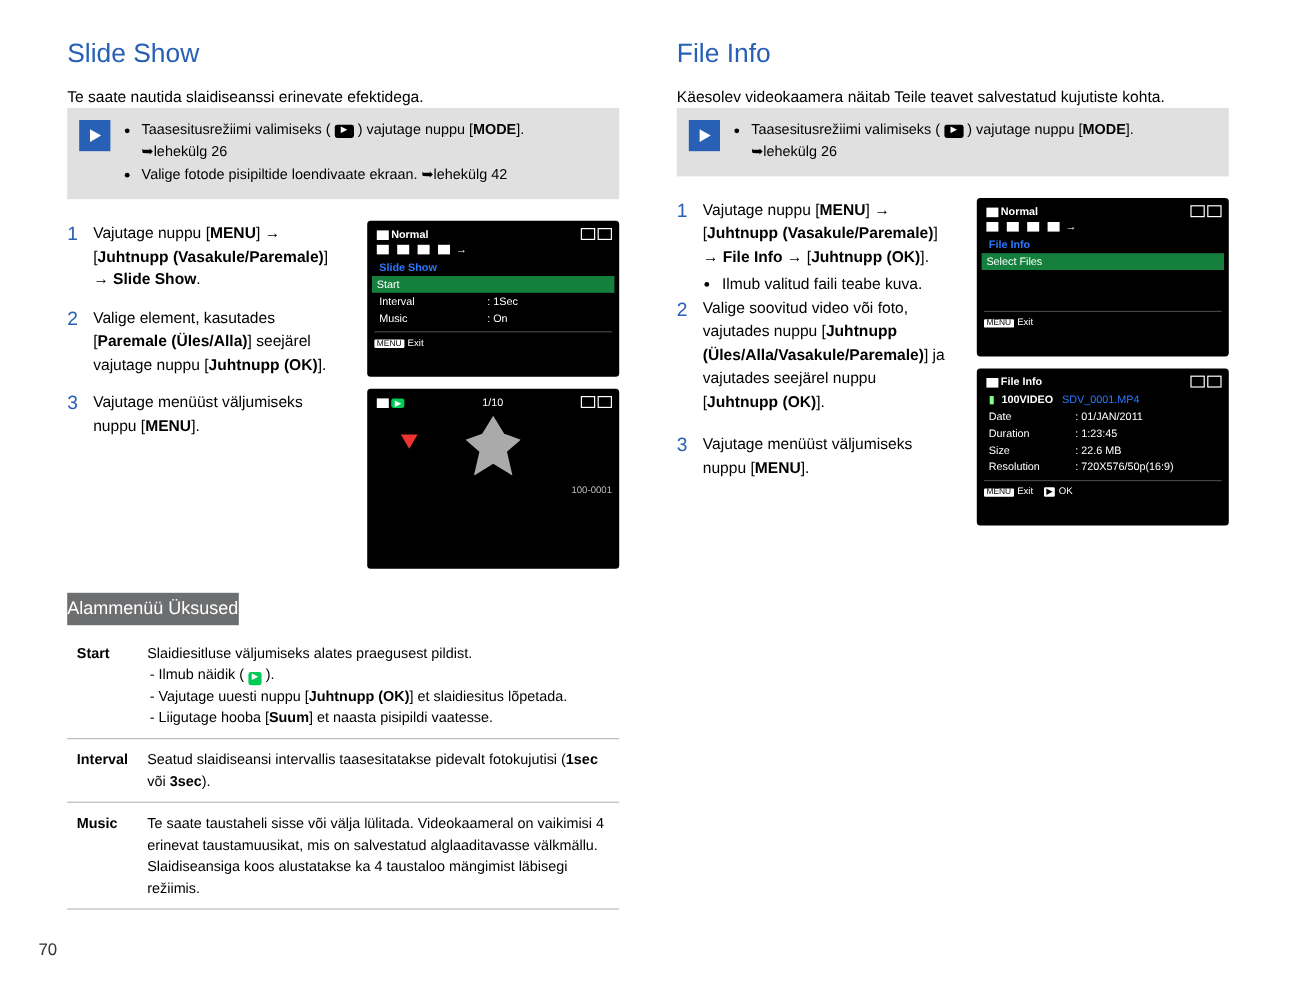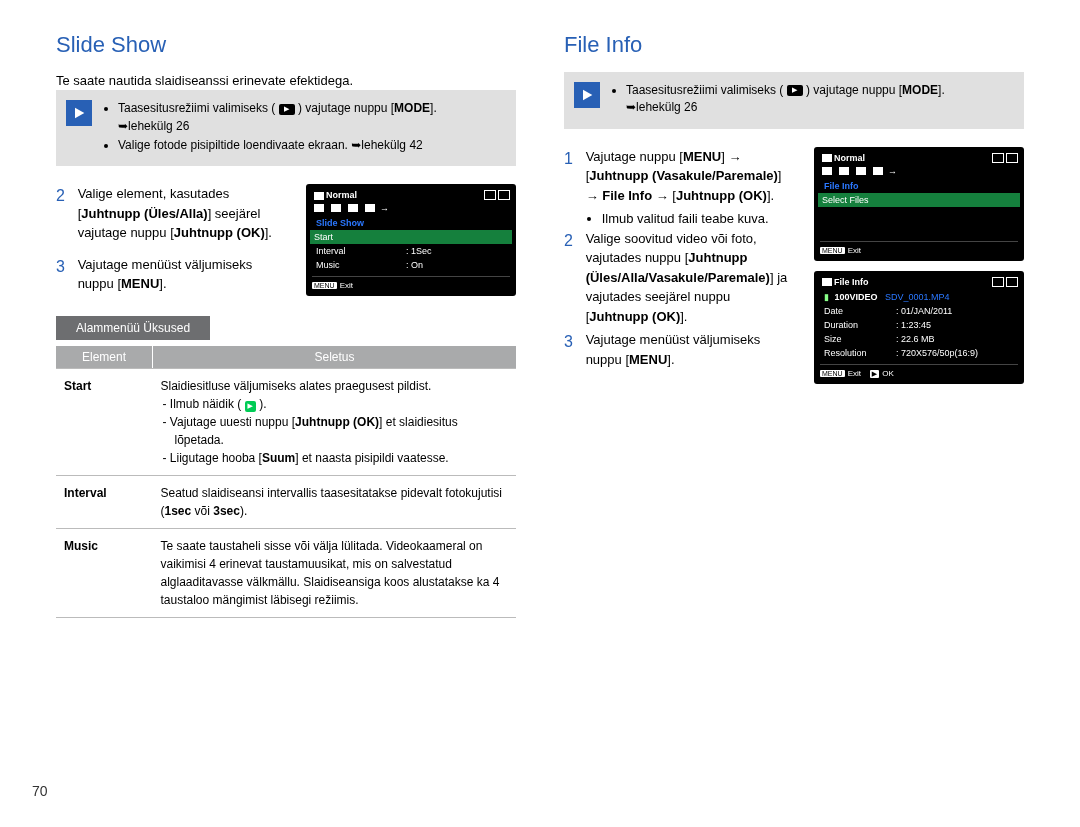--- a/index.html
+++ b/index.html
@@ -14,31 +14,31 @@
   .tipbox{background:#e0e0e0;display:flex;gap:10px;padding:10px;margin-bottom:18px}
   .tipicon{width:26px;height:26px;background:#2860b5;display:flex;align-items:center;justify-content:center;color:#fff;font-size:14px;flex:0 0 26px}
   .tipicon svg{width:16px;height:16px}
   ul.tips{margin:0;padding-left:16px;font-size:12px;line-height:1.45}
   ul.tips li{margin-bottom:2px}
   .step-wrap{display:flex;gap:18px}
   .steps{flex:1;font-size:13px;line-height:1.5}
   .num{color:#2860b5;font-size:16px;font-weight:normal;display:inline-block;width:18px;vertical-align:top}
   .steptxt{display:inline-block;width:calc(100% - 22px);vertical-align:top}
   .screens{width:210px;flex:0 0 210px;display:flex;flex-direction:column;gap:10px}
-  .lcd{background:#000;color:#fff;font-size:9px;border-radius:3px;padding:6px 6px 6px 6px;position:relative}
+  .lcd{background:#000;color:#fff;font-size:9px;border-radius:3px;padding:6px 6px 24px 6px;position:relative}
   .lcd .row{display:flex;justify-content:space-between;align-items:center;margin-bottom:3px}
   .lcd .hl{background:#15803d;padding:2px 4px;margin-left:-2px;margin-right:-2px}
   .lcd .menuline{padding:2px 4px}
   .lcd .miniicon{display:inline-block;width:10px;height:8px;background:#fff;vertical-align:middle;margin:0 2px}
   .lcd .exit{border-top:1px solid #444;padding-top:4px;margin-top:4px;font-size:8px}
   .lcd .kbd{display:inline-block;background:#fff;color:#000;padding:0 2px;font-size:7px;border-radius:1px;margin-right:3px}
   .lcd2 .shape{width:46px;height:50px;margin:6px auto;background:#aaa;clip-path:polygon(50% 0,70% 30%,100% 40%,75% 60%,85% 100%,50% 80%,15% 100%,25% 60%,0 40%,30% 30%)}
   .lcd2 .marker{width:0;height:0;border-left:7px solid transparent;border-right:7px solid transparent;border-top:12px solid #e33;position:absolute;left:28px;top:38px}
   .lcd2 .footer{text-align:right;font-size:8px;color:#bbb;padding-top:2px}
-  .subhead{background:#6d6e70;color:#fff;display:inline-block;padding:5px 20px;font-size:12px;margin:20px 0 6px 0}
+  .subhead{background:#6d6e70;color:#fff;display:inline-block;padding:5px 0;font-size:15px;margin:20px 0 6px 0}
   table.tbl{border-collapse:collapse;width:100%;font-size:12px}
   table.tbl th{background:#a9aaab;color:#fff;font-weight:normal;text-align:center;padding:4px 8px;border-bottom:1px solid #bbb}
   table.tbl th:first-child{border-right:1px solid #fff;width:80px}
   table.tbl td{border-bottom:1px solid #bbb;padding:8px 8px;vertical-align:top;line-height:1.5}
   table.tbl td.first{font-weight:bold;text-align:left}
   ul.dash{margin:0;padding-left:14px;list-style:none}
   ul.dash li::before{content:"- ";margin-left:-12px}
   .modeicon{display:inline-block;width:16px;height:11px;background:#000;color:#fff;font-size:7px;text-align:center;border-radius:2px;vertical-align:middle}
   .batts{display:inline-flex;gap:2px}
   .batt{width:10px;height:8px;border:1px solid #fff}
@@ -63,22 +63,26 @@
         </div>
         <ul class="tips">
           <li><span>Taasesitusrežiimi valimiseks ( </span><span class="modeicon">▶</span><span> ) vajutage nuppu [</span><b>MODE</b><span>].</span><br>➥<span>lehekülg 26</span></li>
           <li><span>Valige fotode pisipiltide loendivaate ekraan. </span>➥<span>lehekülg 42</span></li>
         </ul>
       </div>
 
       <div class="step-wrap">
         <div class="steps">
           <div style="margin-bottom:12px">
+            <span class="num">1</span>
+            <span class="steptxt"><span>Vajutage nuppu [</span><b>MENU</b><span>] → [</span><b>Juhtnupp (Vasakule/Paremale)</b><span>] → </span><b>Slide Show</b><span>.</span></span>
+          </div>
+          <div style="margin-bottom:12px">
             <span class="num">2</span>
-            <span class="steptxt"><span>Valige element, kasutades [</span><b>Juhtnupp (Üles/Alla)</b><span>] seejärel vajutage nuppu [</span><b>Juhtnupp (OK)</b><span>].</span></span>
+            <span class="steptxt"><span>Valige element, kasutades [</span><b>Paremale (Üles/Alla)</b><span>] seejärel vajutage nuppu [</span><b>Juhtnupp (OK)</b><span>].</span></span>
           </div>
           <div>
             <span class="num">3</span>
             <span class="steptxt"><span>Vajutage menüüst väljumiseks nuppu [</span><b>MENU</b><span>].</span></span>
           </div>
         </div>
         <div class="screens">
           <div class="lcd">
             <div class="row">
                 <span><span class="miniicon"></span><b>Normal</b></span>
@@ -93,30 +97,39 @@
                 <span class="miniicon"></span>
                 <span class="miniicon"></span>
                 <span>→</span>
               </div>
             <div class="menuline" style="color:#2b78ff;font-weight:bold">Slide Show</div>
             <div class="menuline hl">Start</div>
             <div class="menuline"><span style="display:inline-block;width:90px">Interval</span><span>: 1Sec</span></div>
             <div class="menuline"><span style="display:inline-block;width:90px">Music</span><span>: On</span></div>
             <div class="exit"><span class="kbd">MENU</span><span>Exit</span></div>
           </div>
+          <div class="lcd lcd2" style="height:120px">
+            <div class="row">
+                <span><span class="miniicon"></span><span class="greenrect">▶</span></span>
+                <span>1/10</span>
+                <span class="batts">
+                  <span class="batt"></span>
+                  <span class="batt"></span>
+                </span>
+              </div>
+            <div class="marker"></div>
+            <div class="shape"></div>
+            <div class="footer">100-0001</div>
+          </div>
         </div>
       </div>
 
       <div class="subhead">Alammenüü Üksused</div>
       <table class="tbl">
         <tbody>
-            <tr>
-              <th>Element</th>
-              <th>Seletus</th>
-            </tr>
         <tr>
           <td class="first">Start</td>
           <td>
             <span>Slaidiesitluse väljumiseks alates praegusest pildist.</span>
             <ul class="dash">
               <li><span>Ilmub näidik ( </span><span class="greenrect">▶</span> ).</li>
               <li><span>Vajutage uuesti nuppu [<b>Juhtnupp (OK)</b>] et slaidiesitus lõpetada.</span></li>
               <li><span>Liigutage hooba [<b>Suum</b>] et naasta pisipildi vaatesse.</span></li>
             </ul>
           </td>
@@ -128,20 +141,21 @@
         <tr>
           <td class="first">Music</td>
           <td>Te saate taustaheli sisse või välja lülitada. Videokaameral on vaikimisi 4 erinevat taustamuusikat, mis on salvestatud alglaaditavasse välkmällu. Slaidiseansiga koos alustatakse ka 4 taustaloo mängimist läbisegi režiimis.</td>
         </tr>
       </tbody>
         </table>
     </div>
 
     <div class="col">
       <h2>File Info</h2>
+      <div class="intro">Käesolev videokaamera näitab Teile teavet salvestatud kujutiste kohta.</div>
 
       <div class="tipbox">
         <div class="tipicon">
           <svg viewBox="0 0 24 24">
               <polygon points="6,4 20,12 6,20" fill="#fff"></polygon>
             </svg>
         </div>
         <ul class="tips">
           <li><span>Taasesitusrežiimi valimiseks ( </span><span class="modeicon">▶</span><span> ) vajutage nuppu [</span><b>MODE</b><span>].</span><br>➥<span>lehekülg 26</span></li>
         </ul>
@@ -150,21 +164,21 @@
       <div class="step-wrap">
         <div class="steps">
           <div style="">
             <span class="num">1</span>
             <span class="steptxt"><span>Vajutage nuppu [</span><b>MENU</b><span>] → [</span><b>Juhtnupp (Vasakule/Paremale)</b><span>] → </span><b>File Info</b><span> → [</span><b>Juhtnupp (OK)</b><span>].</span>
               <ul style="margin:4px 0 0 0;padding-left:16px">
                   <li>Ilmub valitud faili teabe kuva.</li>
                 </ul>
             </span>
           </div>
-          <div style="margin-bottom:4px">
+          <div style="margin-bottom:16px">
             <span class="num">2</span>
             <span class="steptxt"><span>Valige soovitud video või foto, vajutades nuppu [</span><b>Juhtnupp (Üles/Alla/Vasakule/Paremale)</b><span>] ja vajutades seejärel nuppu [</span><b>Juhtnupp (OK)</b><span>].</span>
             </span>
           </div>
           <div>
             <span class="num">3</span>
             <span class="steptxt"><span>Vajutage menüüst väljumiseks nuppu [</span><b>MENU</b><span>].</span></span>
           </div>
         </div>
 

